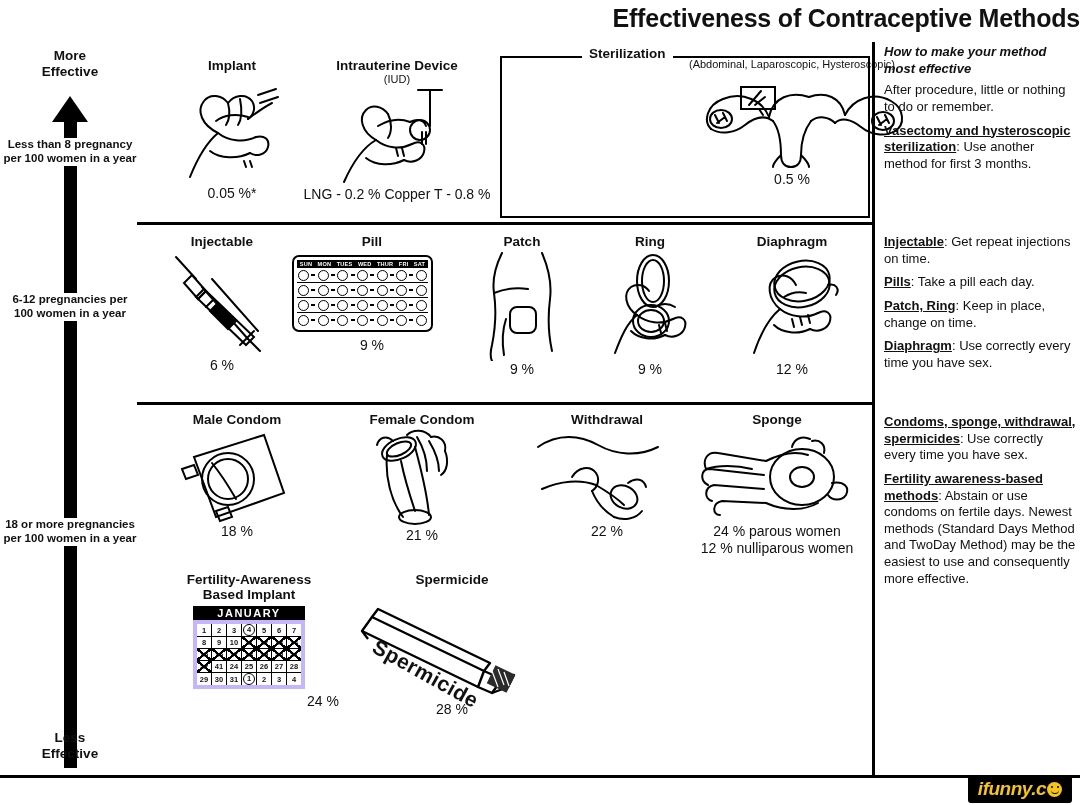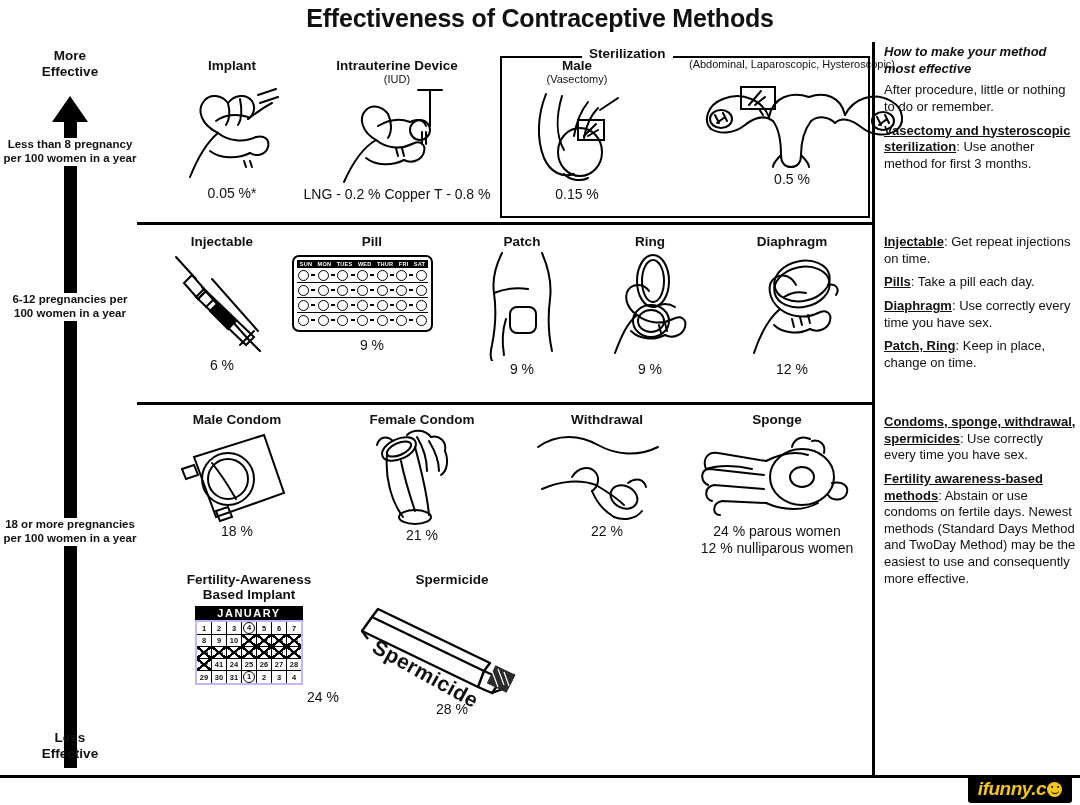--- a/index.html
+++ b/index.html
@@ -18,21 +18,21 @@
     height: 805px;
     overflow: hidden;
     background: #ffffff;
   }
 
   
   #title {
     position: absolute;
     left: 0; top: 4px;
     width: 1080px;
-    text-align: center;
+    text-align: right;
     font-size: 25px;
     font-weight: bold;
     letter-spacing: -0.2px;
   }
 
   
   #axis {
     position: absolute;
     left: 0; top: 40px;
     width: 140px;
@@ -183,21 +183,21 @@
     top: 731px;
     width: 740px;
     font-size: 12.5px;
     line-height: 1.36;
   }
 
   
   #cal {
     border-collapse: collapse;
     margin: 0 auto;
-    border: 2px solid #c4b5fd;
+    border: 4px solid #c4b5fd;
   }
   #cal caption {
     background: #000;
     color: #fff;
     font-size: 11px;
     font-weight: bold;
     letter-spacing: 1.5px;
     padding: 1px 0 1px 0;
   }
   #cal td {
@@ -395,41 +395,20 @@
             <path d="M96 4 L120 4"></path>
             <path d="M108 4 L108 40"></path>
             <path d="M100 46 L100 58 M104 46 L104 58"></path>
             <path d="M74 62 L76 70 M80 62 L82 70"></path>
           </g>
         </svg>
       </div>
       <div class="m-pct">LNG - 0.2 %  Copper T - 0.8 %</div>
     </div>
 
-    <div class="cell" style="left:370px; top:16px; width:140px;">
-      <div class="m-name">Male</div>
-      <div class="m-sub">(Vasectomy)</div>
-      <div class="art">
-        <svg width="110" height="100" viewBox="0 0 110 100">
-          <g fill="none" stroke="#000" stroke-width="2" stroke-linecap="round">
-            <path d="M24 8 C16 28, 14 52, 22 72 C28 86, 40 92, 52 88"></path>
-            <path d="M40 10 C34 30, 34 50, 42 64"></path>
-            <ellipse cx="58" cy="66" rx="22" ry="24"></ellipse>
-            <path d="M52 50 C54 38, 58 26, 66 16"></path>
-            <path d="M62 52 C64 40, 68 30, 76 22"></path>
-            <rect x="56" y="34" width="26" height="20"></rect>
-            <path d="M62 50 L74 38"></path>
-            <path d="M66 50 L76 44"></path>
-            <path d="M78 24 L96 12"></path>
-            <path d="M42 88 C48 94, 58 96, 66 92"></path>
-          </g>
-        </svg>
-      </div>
-      <div class="m-pct">0.15 %</div>
-    </div>
 
     <div class="cell" style="left:500px; top:16px; width:310px;">
       <div class="m-sub">(Abdominal, Laparoscopic, Hysteroscopic)</div>
       <div class="art">
         <svg width="230" height="100" viewBox="0 0 230 100">
           <g fill="none" stroke="#000" stroke-width="2" stroke-linecap="round">
             <path d="M92 46 C96 26, 114 20, 132 26"></path>
             <path d="M132 26 C148 20, 164 26, 168 44"></path>
             <path d="M92 46 C86 30, 66 20, 46 28 C30 34, 26 50, 34 58"></path>
             <path d="M168 44 C176 28, 196 20, 214 30 C228 38, 228 54, 218 60"></path>
@@ -801,24 +780,24 @@
     </div>
 
     <div class="side-block" style="top:190px;">
       <div class="side-p">
         <span class="u">Injectable</span><span>: Get repeat injections on time.</span>
       </div>
       <div class="side-p">
         <span class="u">Pills</span><span>: Take a pill each day.</span>
       </div>
       <div class="side-p">
+        <span class="u">Patch, Ring</span><span>: Keep in place, change on time.</span>
+      </div>
+      <div class="side-p">
         <span class="u">Diaphragm</span><span>: Use correctly every time you have sex.</span>
-      </div>
-      <div class="side-p">
-        <span class="u">Patch, Ring</span><span>: Keep in place, change on time.</span>
       </div>
     </div>
 
     <div class="side-block" style="top:370px;">
       <div class="side-p">
         <span class="u">Condoms, sponge, withdrawal, spermicides</span><span>: Use correctly every time you have sex.</span>
       </div>
       <div class="side-p">
         <span class="u">Fertility awareness-based methods</span><span>: Abstain or use condoms on fertile days. Newest methods (Standard Days Method and TwoDay Method) may be the easiest to use and consequently more effective.</span>
       </div>

